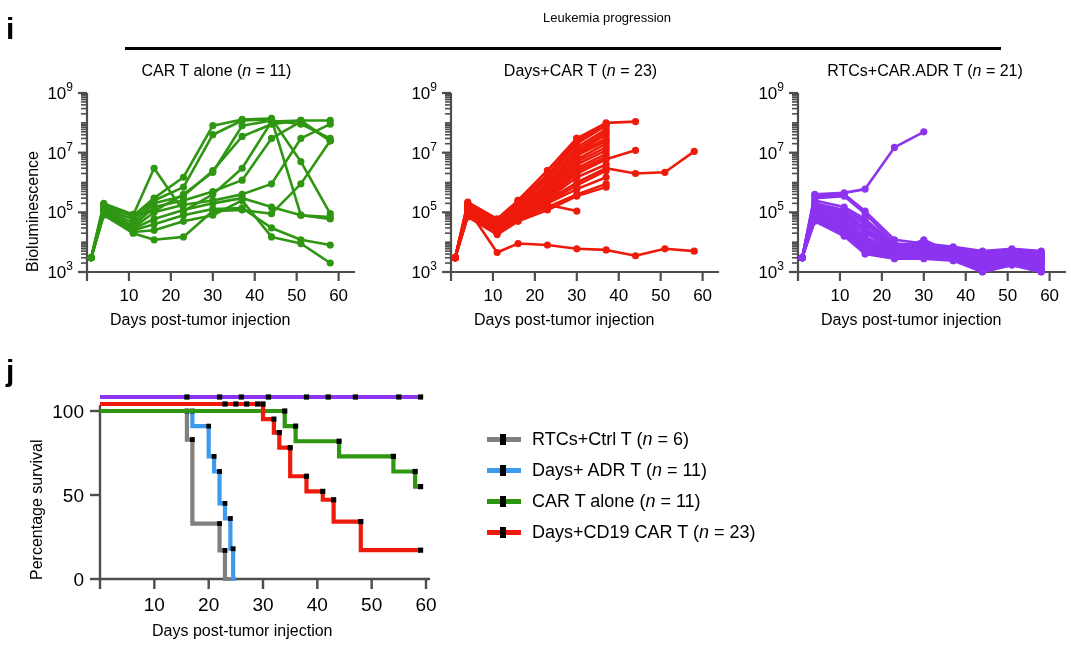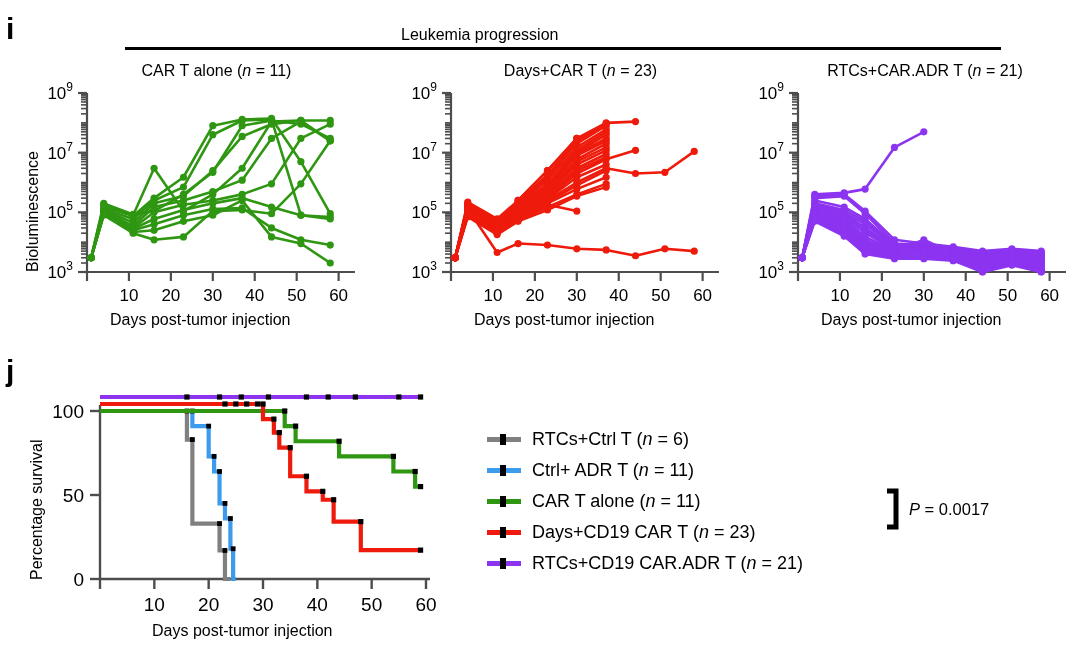--- a/index.html
+++ b/index.html
@@ -27,24 +27,23 @@
     font-weight: bold;
     font-size: 30px;
     line-height: 1;
     color: #000;
   }
   #panel-letter-i { left: 6px;  top: 14px; }
   #panel-letter-j { left: 6px;  top: 356px; }
 
   .group-title {
     position: absolute;
-    font-size: 16px;
-    text-align: left;
+    font-size: 13px;
+    text-align: right;
     white-space: nowrap;
-    margin-top: 16px;
   }
   .rule {
     position: absolute;
     background: #000;
     height: 3px;
   }
   .panel-title {
     position: absolute;
     font-size: 16px;
     white-space: nowrap;
@@ -985,38 +984,28 @@
 
   <div class="axis-label" style="left:152px; top:622px;">Days post-tumor injection</div>
 
   <div class="legend">
     <div class="legend-row">
       <span class="legend-swatch" style="background:#808080"></span>
       <span class="legend-text"><span>RTCs+Ctrl T (</span><i>n</i><span> = 6)</span></span>
     </div>
     <div class="legend-row">
       <span class="legend-swatch" style="background:#3d9bee"></span>
-      <span class="legend-text"><span>Ctrl+ ADR T (</span><i>n</i><span> = 11)</span></span>
+      <span class="legend-text"><span>Days+ ADR T (</span><i>n</i><span> = 11)</span></span>
     </div>
     <div class="legend-row">
       <span class="legend-swatch" style="background:#2f9612"></span>
       <span class="legend-text"><span>CAR T alone (</span><i>n</i><span> = 11)</span></span>
     </div>
     <div class="legend-row">
       <span class="legend-swatch" style="background:#ee1b0c"></span>
       <span class="legend-text"><span>Days+CD19 CAR T (</span><i>n</i><span> = 23)</span></span>
     </div>
-    <div class="legend-row">
-      <span class="legend-swatch" style="background:#8c34f0"></span>
-      <span class="legend-text"><span>RTCs+CD19 CAR.ADR T (</span><i>n</i><span> = 21)</span></span>
-    </div>
   </div>
 
   <div class="pval-wrap">
-    <div class="pval-row">
-      <svg width="16" height="42">
-        <path d="M3 3 L12 3 L12 39 L3 39" fill="none" stroke="#000" stroke-width="5"></path>
-      </svg>
-      <span class="pval-text"><i>P</i><span> = 0.0017</span></span>
-    </div>
   </div>
 
 </div>
 
 </body></html>

